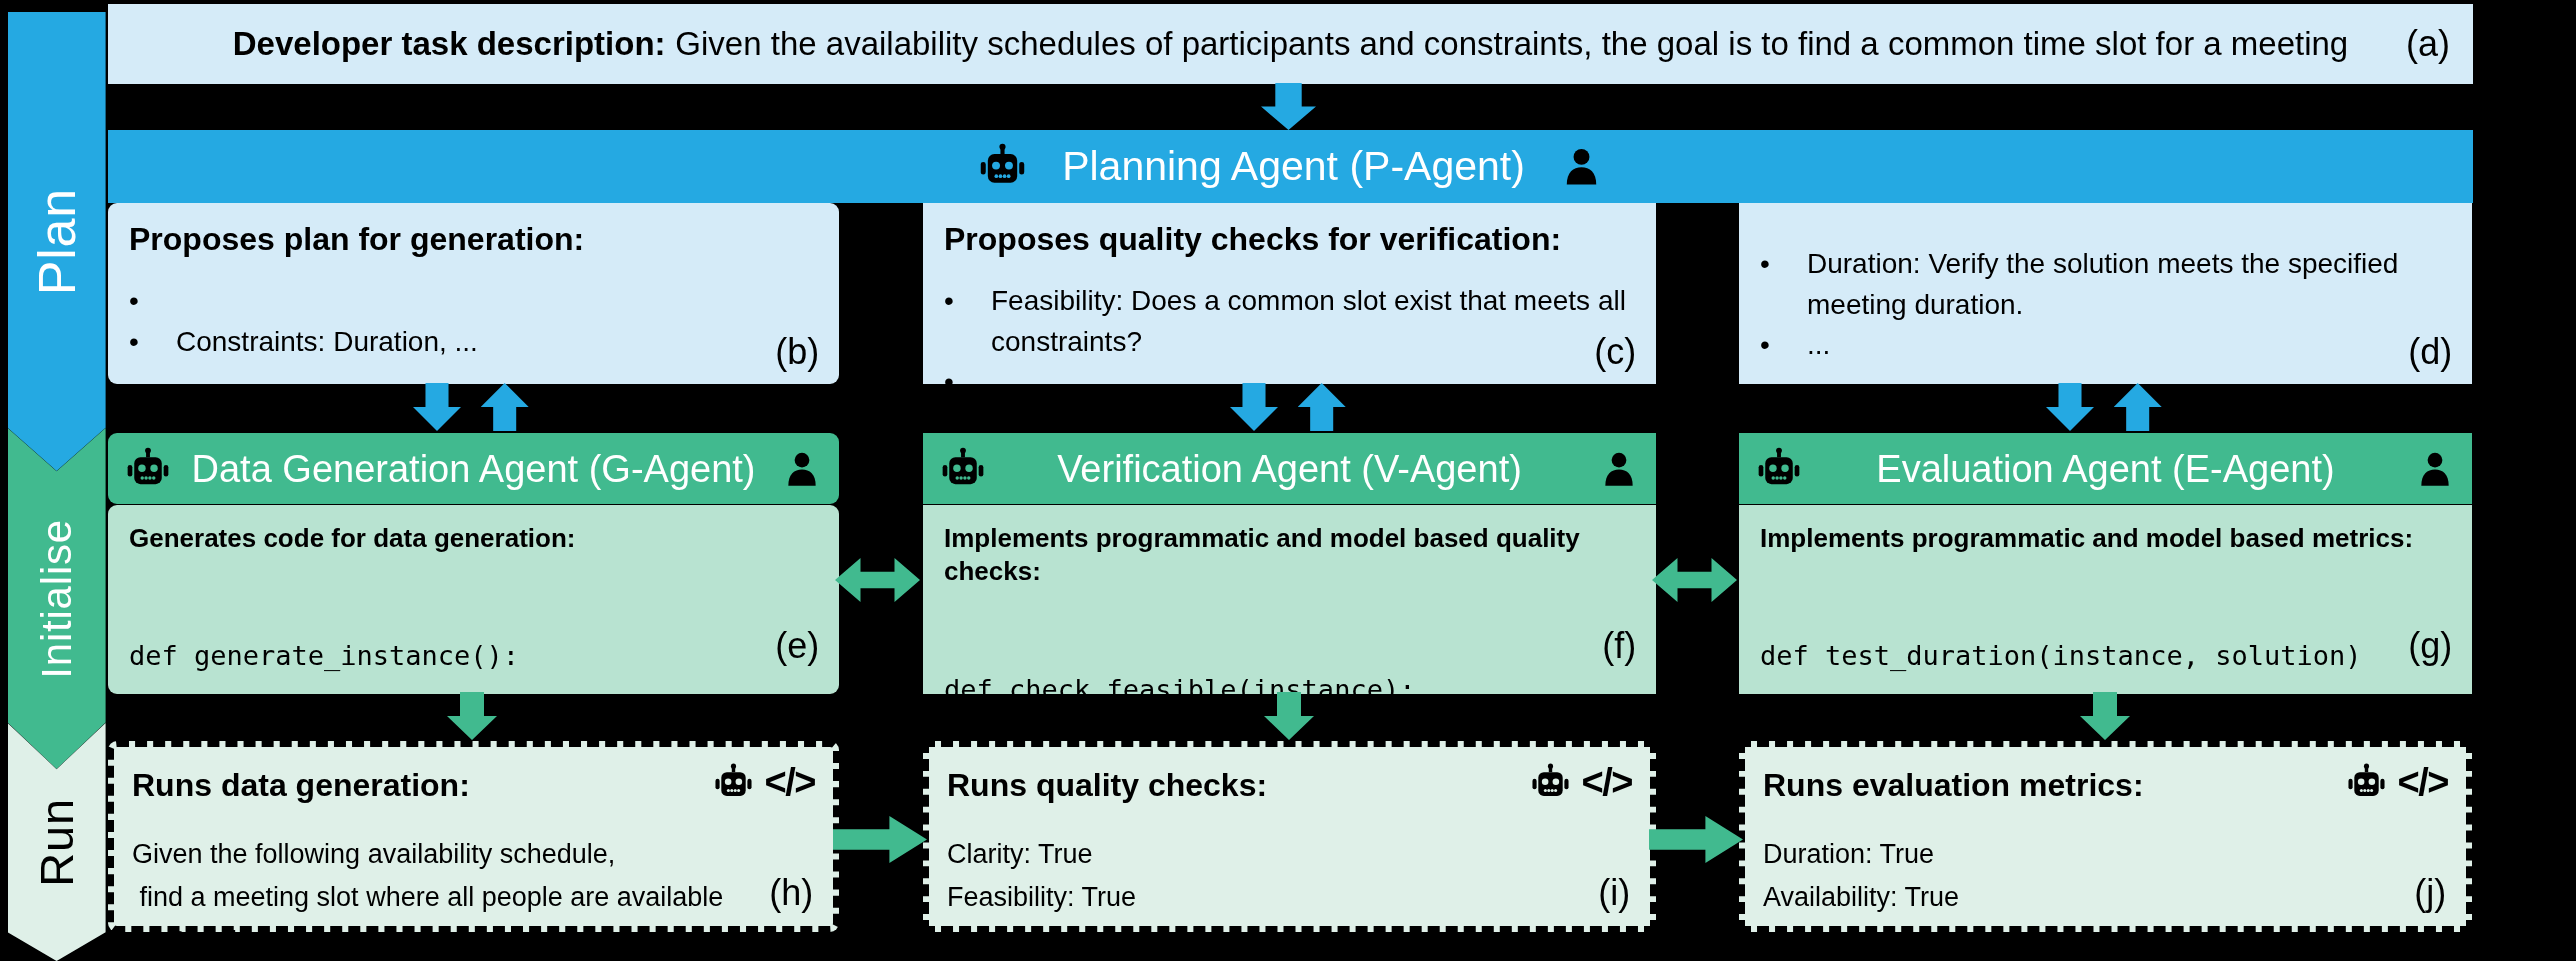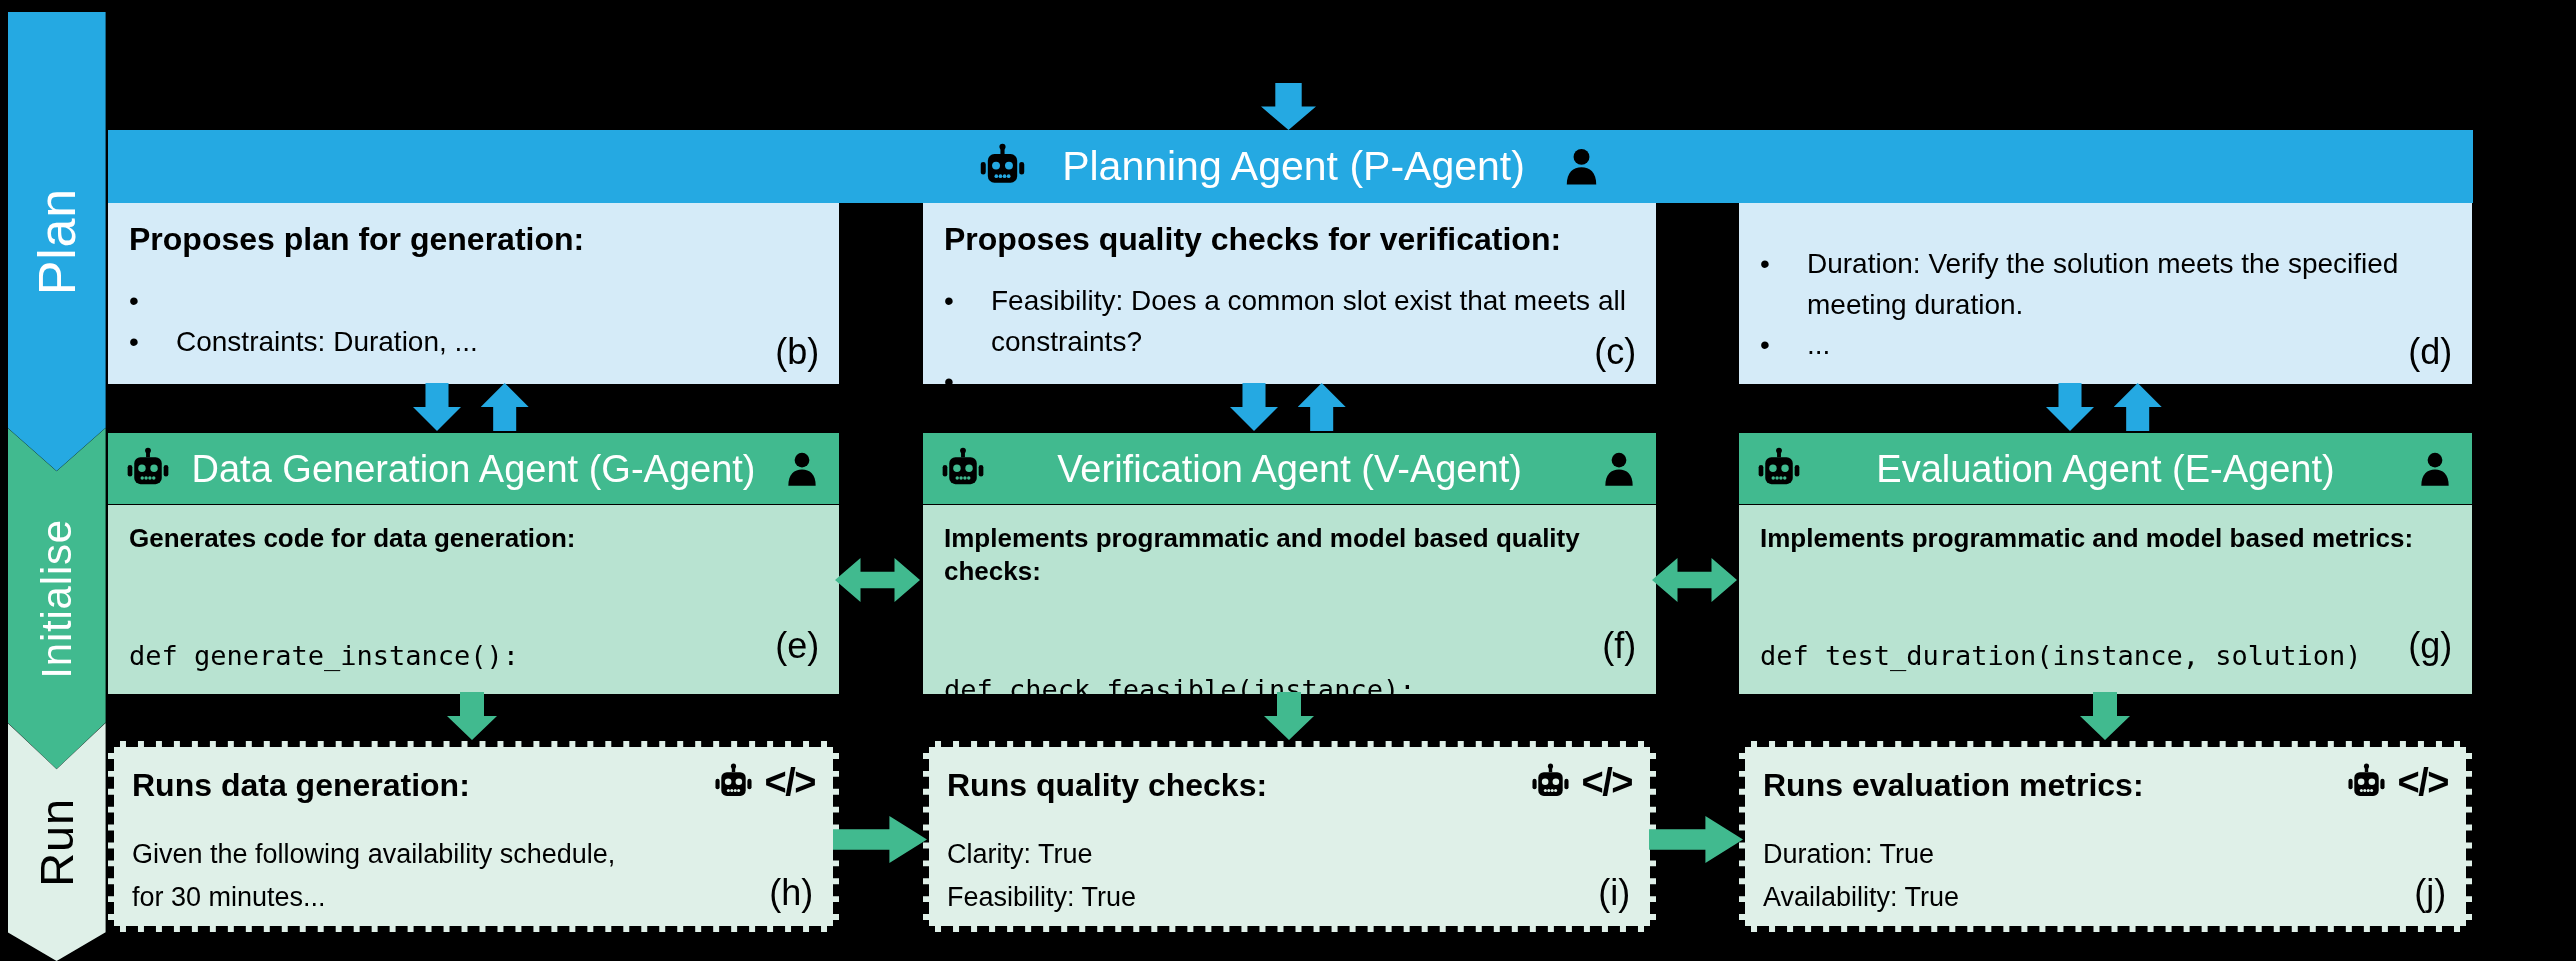--- a/index.html
+++ b/index.html
@@ -26,21 +26,21 @@
   .task-bar .normal{margin-left:9.8px;}
   .tag{font-size:36px;}
   .task-bar .tag{position:absolute;right:23px;top:50%;transform:translateY(-50%);}
 
   
   .pagent-bar{position:absolute;left:108px;top:130px;width:2365px;height:73px;background:#25A9E2;
     display:flex;align-items:center;justify-content:center;gap:36px;--eye:#25A9E2;}
   .pagent-bar .bar-title{color:#fff;font-size:41px;}
 
   
-  .c1{left:108px;width:731px;}  .c2{left:923px;width:733px;}  .c3{left:1739px;width:733px;}
+  .c1{left:108px;width:731px;border-radius:9px;}  .c2{left:923px;width:733px;}  .c3{left:1739px;width:733px;}
 
   
   .plan-box{position:absolute;top:203px;height:181px;background:#D5EBF8;box-sizing:border-box;
     padding:18px 21px;}
   .pb-title{font-weight:bold;font-size:32px;}
   .bullets{margin-top:23px;}
   .bullet{display:flex;font-size:28px;line-height:1.45;}
   .bullet .dot{width:47px;flex:0 0 47px;}
   .corner-tag{position:absolute;right:19.7px;bottom:10.6px;}
 
@@ -89,20 +89,25 @@
   <div class="ribbon" id="ribbon-plan">
     <span class="vlabel">Plan</span>
   </div>
   <div class="ribbon" id="ribbon-init">
     <span class="vlabel">Initialise</span>
   </div>
   <div class="ribbon" id="ribbon-run">
     <span class="vlabel">Run</span>
   </div>
 
+  <div class="task-bar">
+    <span class="bold">Developer task description:</span>
+    <span class="normal">Given the availability schedules of participants and constraints, the goal is to find a common time slot for a meeting</span>
+    <span class="tag">(a)</span>
+  </div>
 
   <div class="arr blue a-down" style="left:1261px;top:83px;width:55px;height:47px;"></div>
 
   <div class="pagent-bar">
     <svg class="icon-svg robot" width="47" height="47" viewBox="0 0 32 32">
       <rect x="14.6" y="1.5" width="2.8" height="6" fill="#000"></rect>
         <circle cx="16" cy="2.6" r="2.1" fill="#000"></circle>
       <rect x="6" y="7.5" width="20" height="19.5" rx="4.5" fill="#000"></rect>
       <rect x="1.2" y="13" width="3.4" height="8.5" rx="1.7" fill="#000"></rect>
       <rect x="27.4" y="13" width="3.4" height="8.5" rx="1.7" fill="#000"></rect>
@@ -284,20 +289,21 @@
           <circle cx="11.8" cy="22.6" r="1.25" fill="var(--eye)"></circle>
             <circle cx="14.6" cy="22.6" r="1.25" fill="var(--eye)"></circle>
           <circle cx="17.4" cy="22.6" r="1.25" fill="var(--eye)"></circle>
             <circle cx="20.2" cy="22.6" r="1.25" fill="var(--eye)"></circle>
         </svg>
         <span class="code-glyph">&lt;/&gt;</span>
       </div>
     </div>
     <div class="rb-lines">
       <div>Given the following availability schedule,</div>
+      <div> find a meeting slot where all people are available</div>
       <div>for 30 minutes...</div>
     </div>
     <span class="tag corner-tag">(h)</span>
   </div>
 
   <div class="run-box c2">
     <div class="rb-head">
       <div class="rb-title">Runs quality checks:</div>
       <div class="rb-icons">
         <svg class="icon-svg robot" width="39" height="39" viewBox="0 0 32 32">

